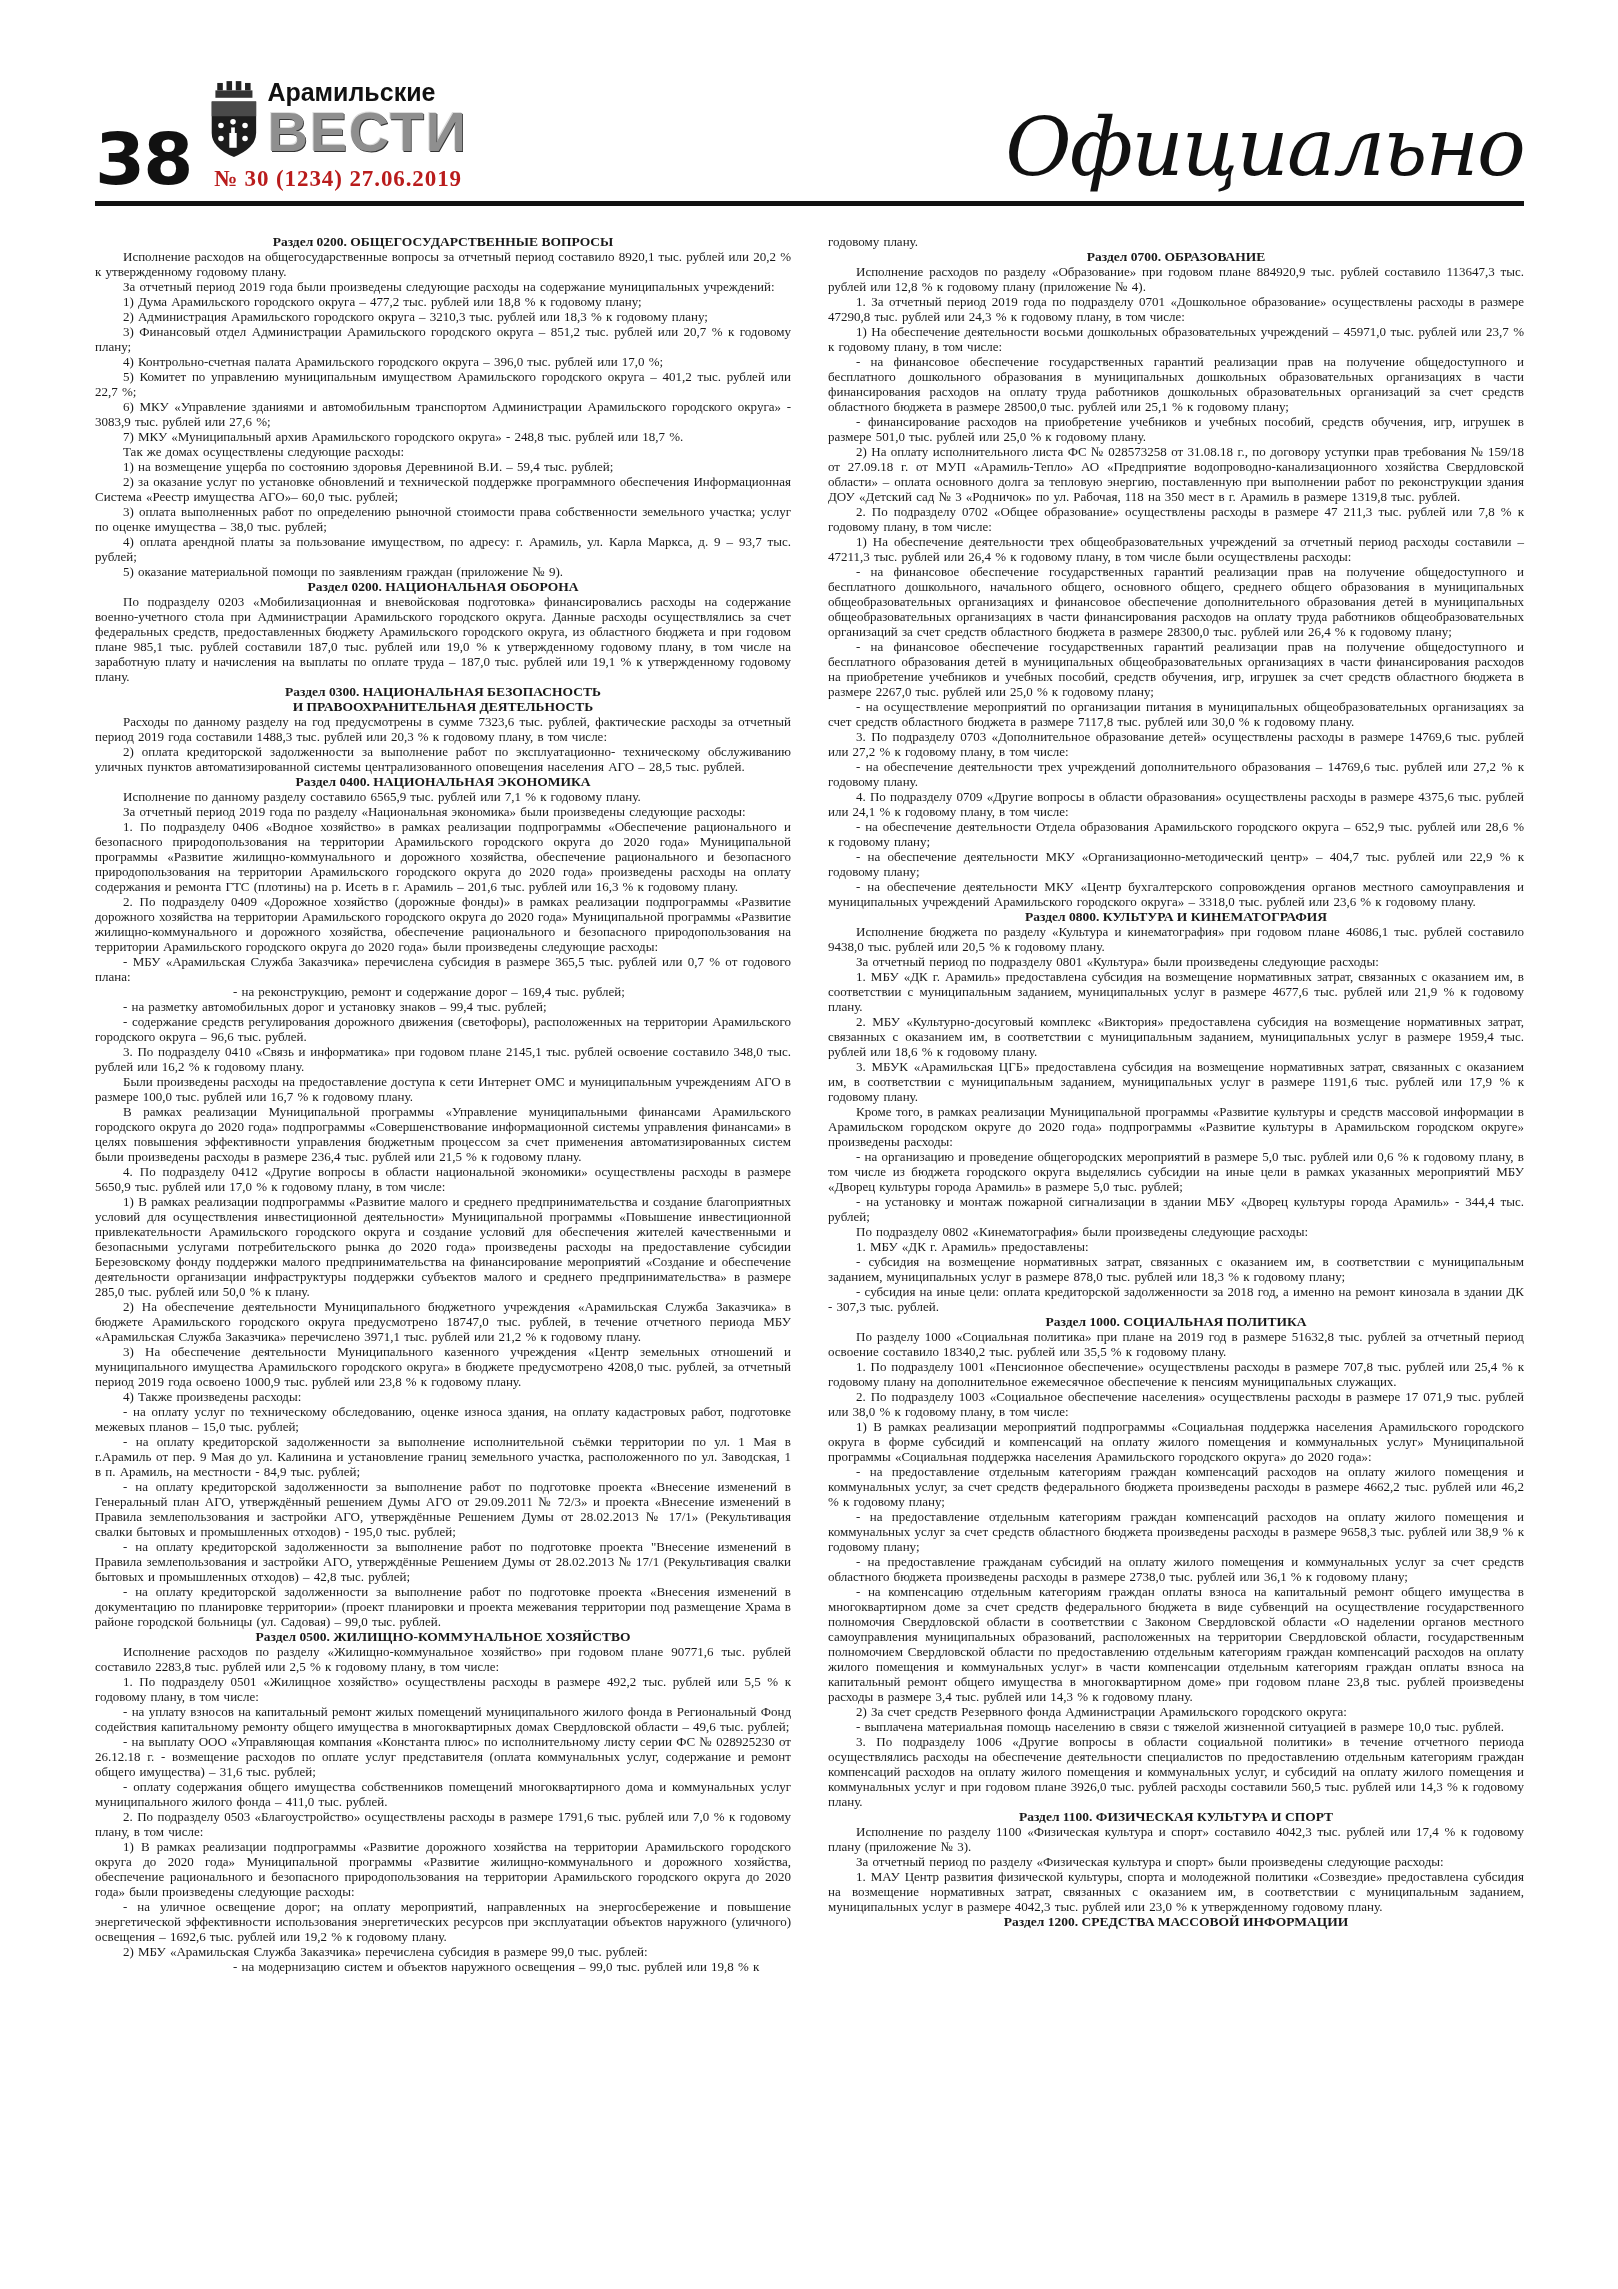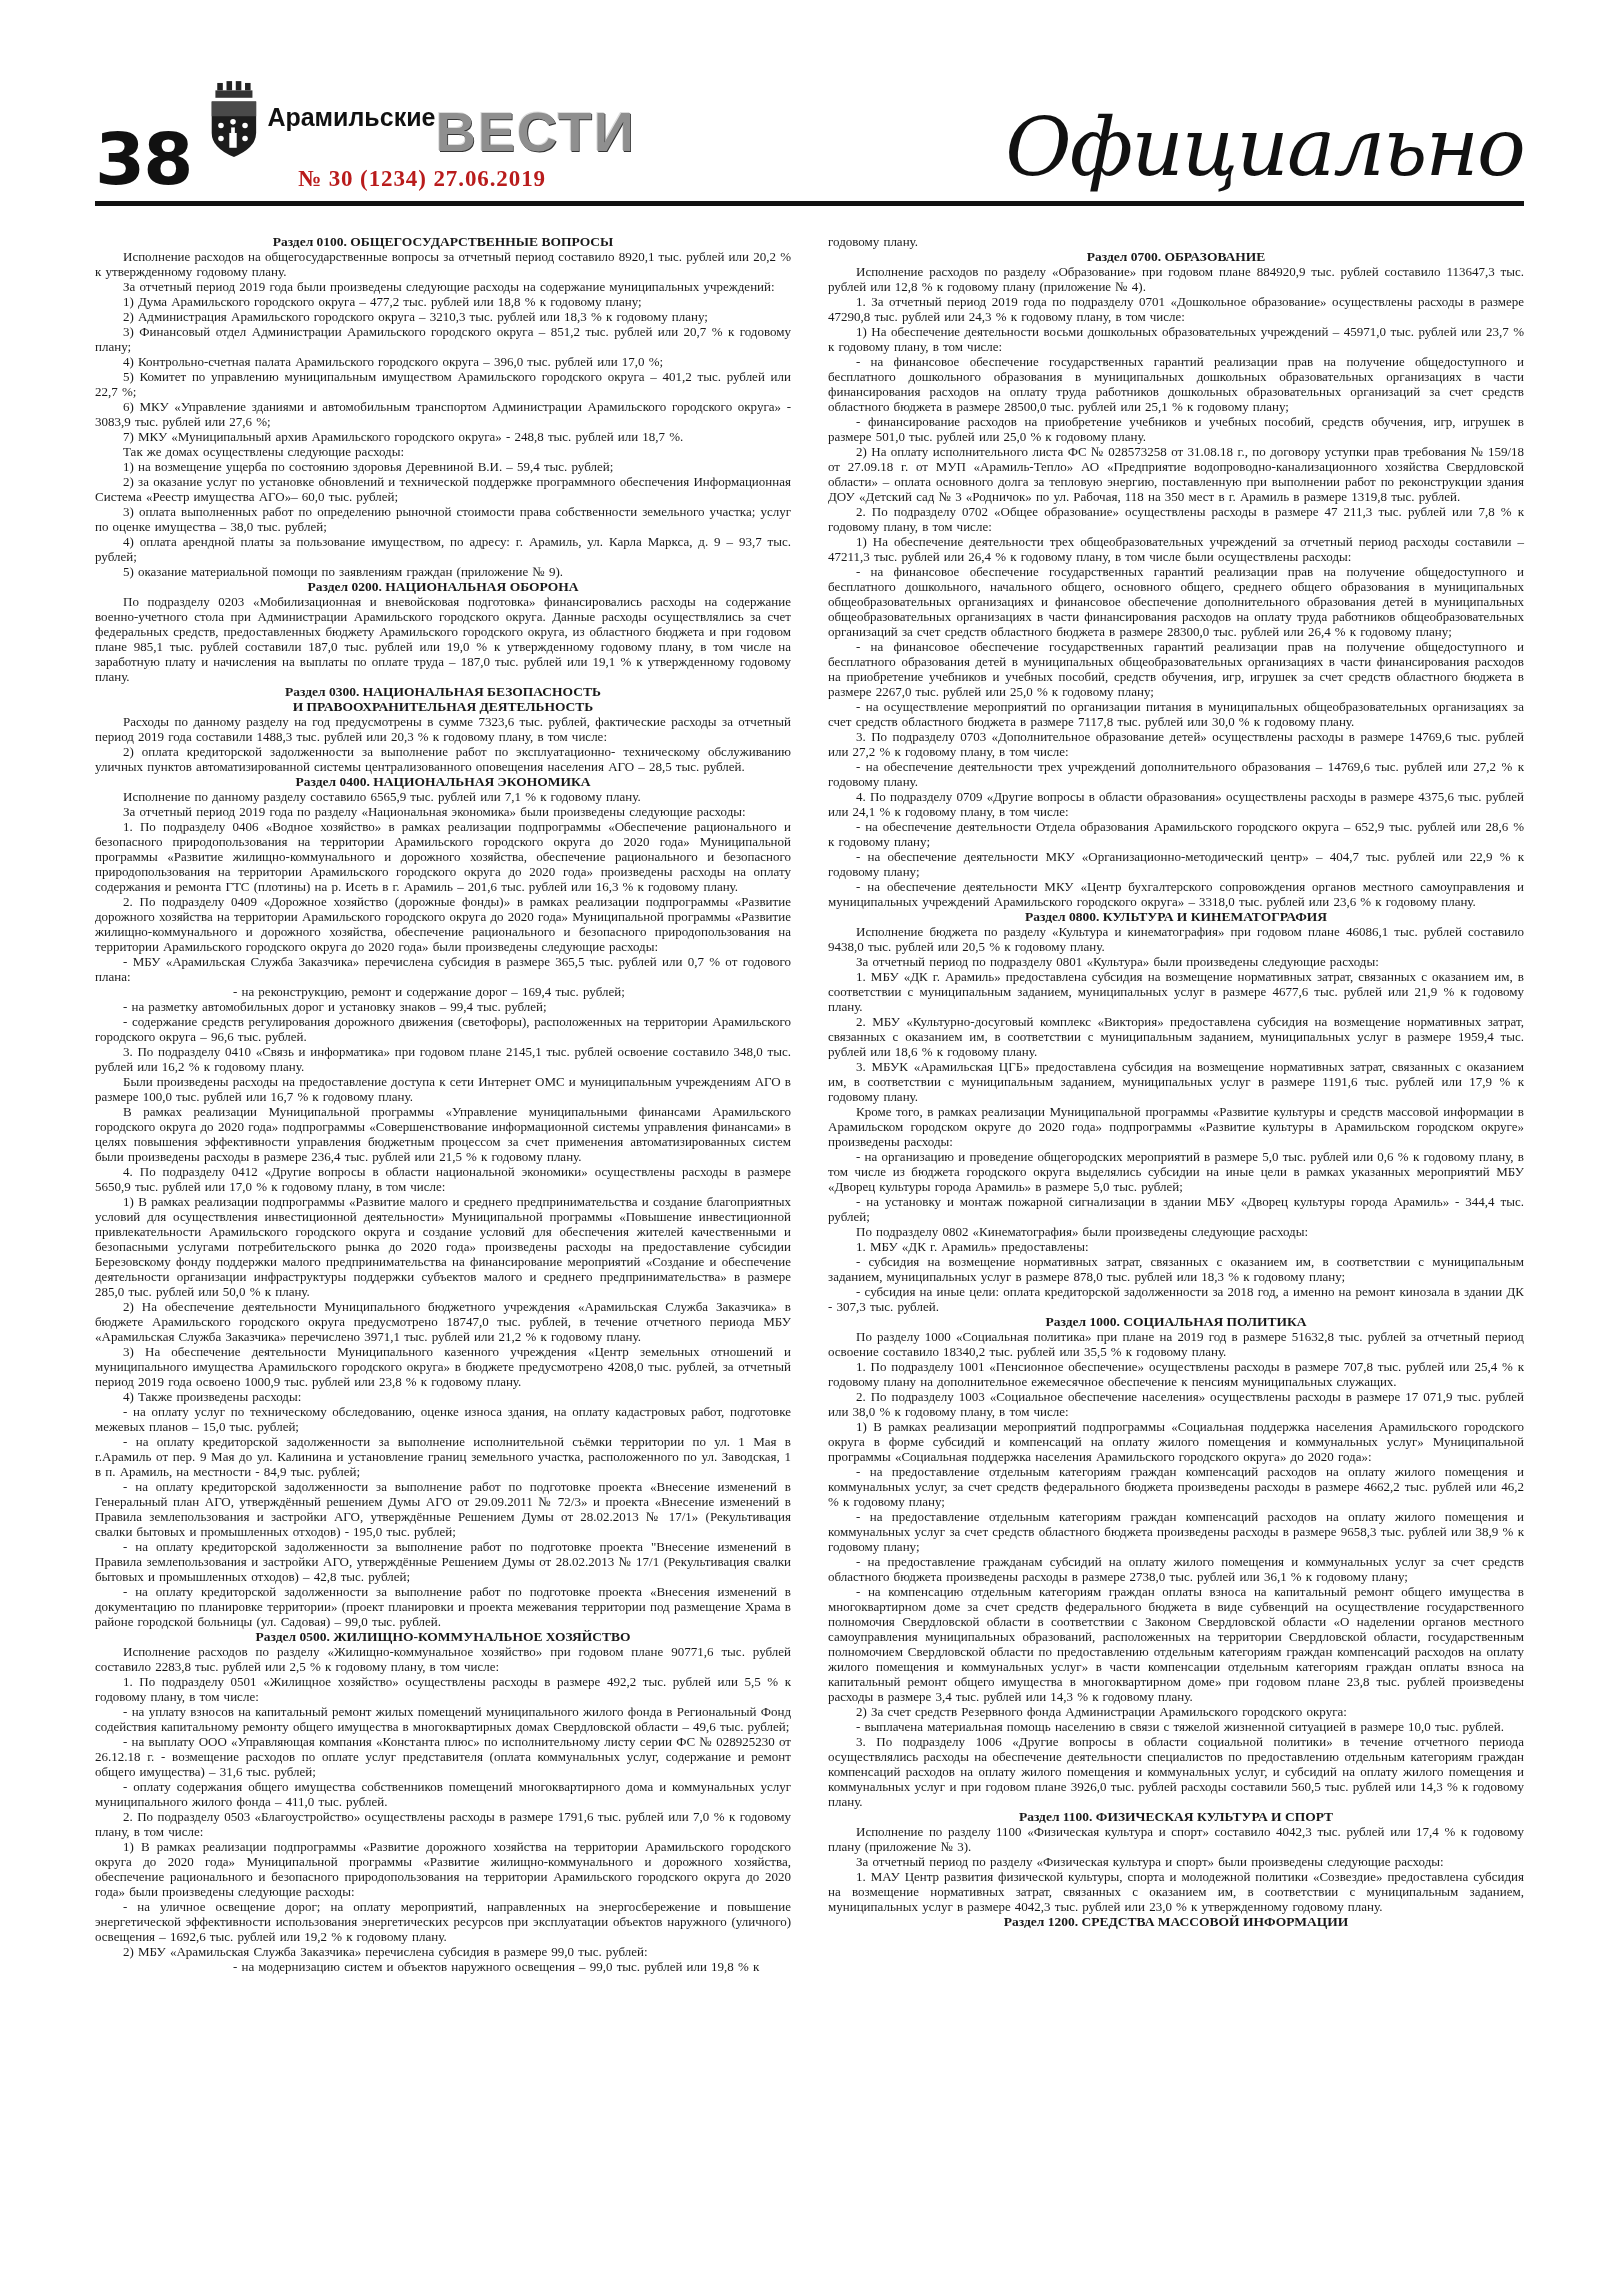--- a/index.html
+++ b/index.html
@@ -12,21 +12,21 @@
   
   .masthead{display:flex;align-items:flex-end;justify-content:space-between;height:138px;}
   .mast-left{display:flex;align-items:flex-end;gap:16.6px;}
   .page-number{
     font-family:"DejaVu Sans",sans-serif;font-weight:bold;font-size:72px;line-height:0.9;
     letter-spacing:-1.8px;color:#111;
   }
   .brand-block{display:flex;flex-direction:column;align-items:center;}
   .brand-row{display:flex;align-items:flex-end;gap:9.2px;}
   .coat{width:50px;height:78px;}
-  .brand-words{display:flex;flex-direction:row;line-height:1;}
+  .brand-words{display:flex;flex-direction:column;line-height:1;}
   .brand-top{
     font-family:"Liberation Sans",sans-serif;font-weight:bold;font-size:25px;color:#111;
     letter-spacing:0px;
   }
   .brand-bottom{
     font-family:"Liberation Sans",sans-serif;font-weight:bold;font-size:56px;color:#8f8f8f;
     letter-spacing:1.8px;text-shadow:0.9px 0.9px 0 #333,-0.9px -0.9px 0 #ddd;line-height:0.95;
   }
   .issue{
     font-family:"Liberation Serif",serif;font-size:23px;color:#b91c1c;margin-top:7.4px;
@@ -93,21 +93,21 @@
           <div class="issue">№ 30 (1234) 27.06.2019</div>
         </div>
       </div>
       <div class="section-banner">Официально</div>
     </div>
 
     <div class="rule"></div>
 
     <div class="content">
       <div class="col">
-          <div class="heading">Раздел 0100. ОБЩЕГОСУДАРСТВЕННЫЕ ВОПРОСЫ</div>
+          <div class="heading">Раздел 0200. ОБЩЕГОСУДАРСТВЕННЫЕ ВОПРОСЫ</div>
           <div class="para">Исполнение расходов на общегосударственные вопросы за отчетный период составило 8920,1 тыс. рублей или 20,2 % к утвержденному годовому плану.</div>
           <div class="para">За отчетный период 2019 года были произведены следующие расходы на содержание муниципальных учреждений:</div>
           <div class="para">1) Дума Арамильского городского округа – 477,2 тыс. рублей или 18,8 % к годовому плану;</div>
           <div class="para">2) Администрация Арамильского городского округа – 3210,3 тыс. рублей или 18,3 % к годовому плану;</div>
           <div class="para">3) Финансовый отдел Администрации Арамильского городского округа – 851,2 тыс. рублей или 20,7 % к годовому плану;</div>
           <div class="para">4) Контрольно-счетная палата Арамильского городского округа – 396,0 тыс. рублей или 17,0 %;</div>
           <div class="para">5) Комитет по управлению муниципальным имуществом Арамильского городского округа – 401,2 тыс. рублей или 22,7 %;</div>
           <div class="para">6) МКУ «Управление зданиями и автомобильным транспортом Администрации Арамильского городского округа» - 3083,9 тыс. рублей или 27,6 %;</div>
           <div class="para">7) МКУ «Муниципальный архив Арамильского городского округа» - 248,8 тыс. рублей или 18,7 %.</div>
           <div class="para">Так же домах осуществлены следующие расходы:</div>

